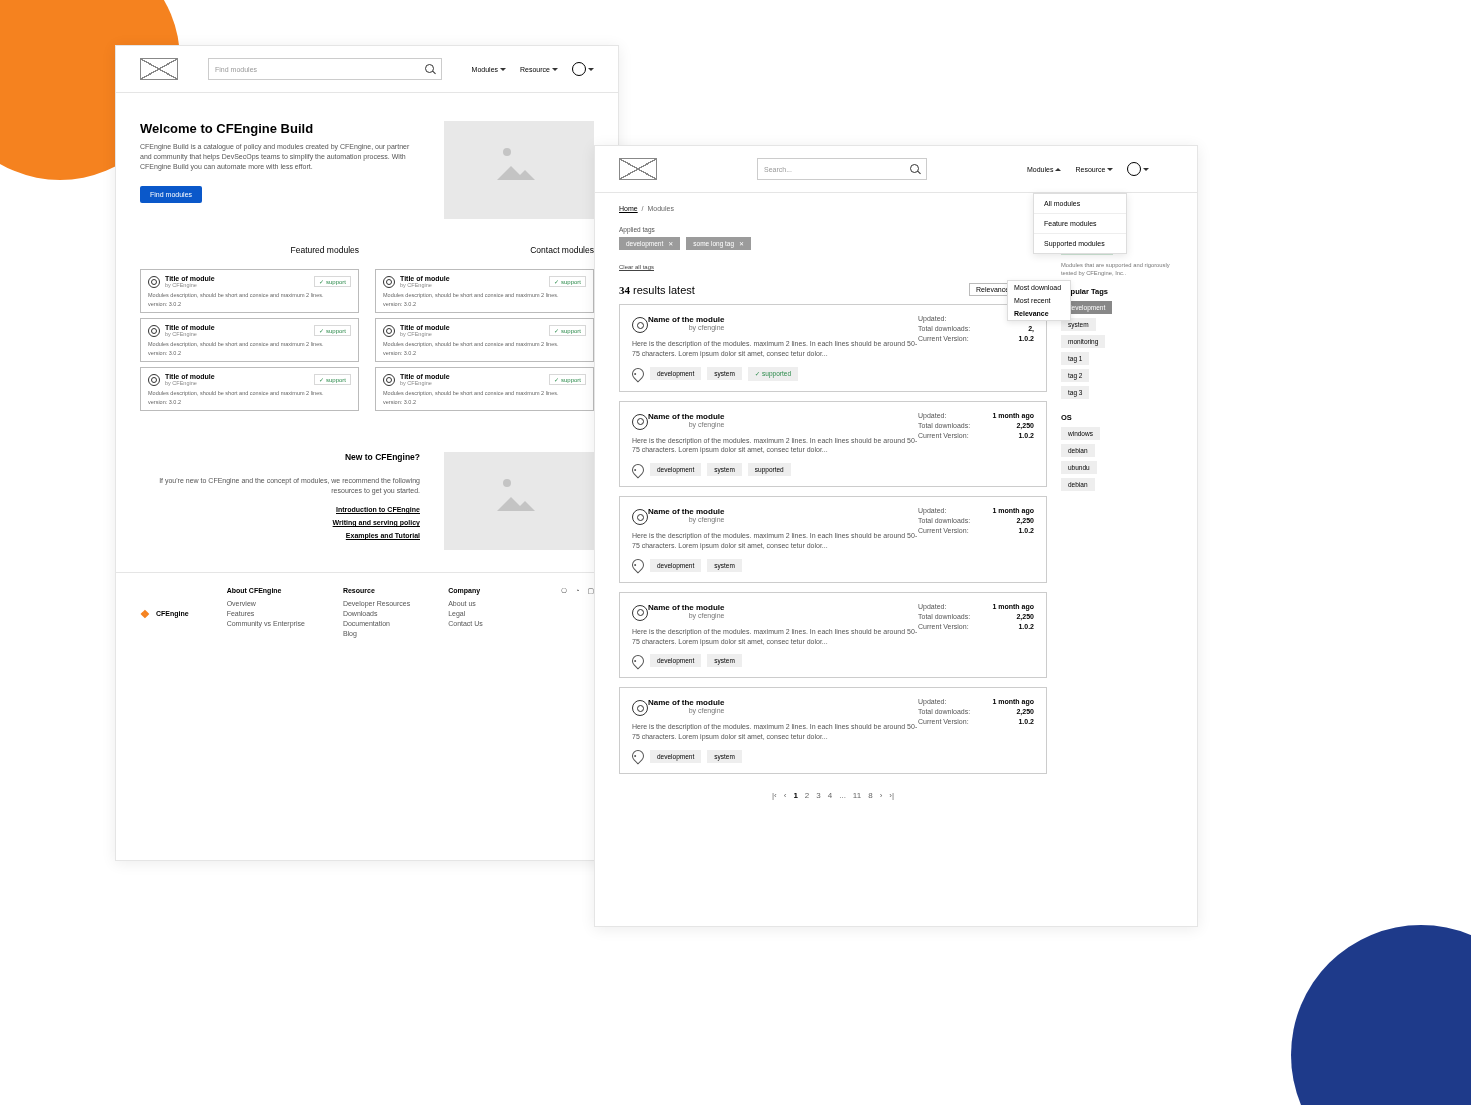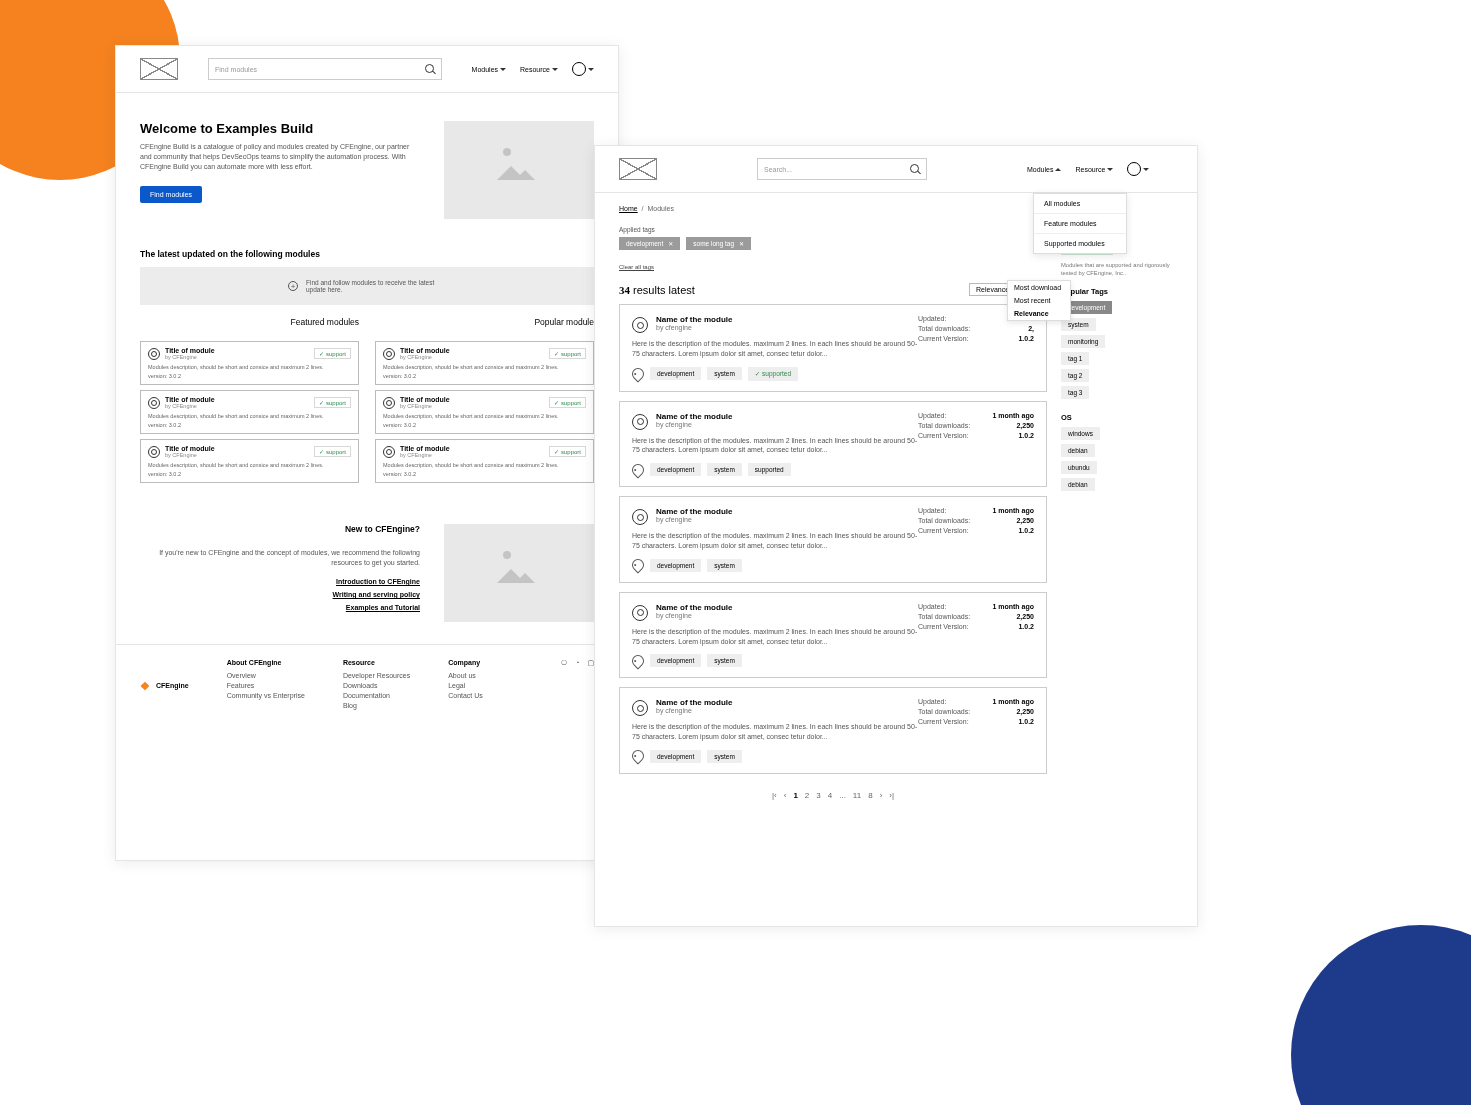--- a/index.html
+++ b/index.html
@@ -91,21 +91,21 @@
 
 .dropdown-modules { position: absolute; top: 0; right: 70px; z-index: 5; background: #fff; border: 1px solid #ddd; box-shadow: 0 2px 8px rgba(0,0,0,.1); font-size: 7px; width: 94px; }
 .dropdown-modules div { padding: 6px 10px; border-bottom: 1px solid #eee; }
 .dropdown-modules div:last-child { border-bottom: none; }
 .dropdown-sort { position: absolute; right: 126px; top: 87px; background: #fff; border: 1px solid #ddd; box-shadow: 0 2px 6px rgba(0,0,0,.1); font-size: 7px; width: 64px; z-index: 5; }
 .dropdown-sort div { padding: 3px 6px; }
 .dropdown-sort .bold { font-weight: 700; }
 
 .result-card { border: 1px solid #ccc; padding: 10px 12px; margin-bottom: 9px; display: flex; }
 .rc-left { flex: 1; }
-.rc-head { display: flex; gap: 8px; align-items: flex-start; margin-bottom: 6px; }
+.rc-head { display: flex; gap: 0; align-items: flex-start; margin-bottom: 6px; text-align: right; }
 .rc-avatar { width: 16px; height: 16px; border: 1.3px solid #333; border-radius: 50%; display: flex; align-items: center; justify-content: center; margin-top: 2px; }
 .rc-avatar::before { content: ""; width: 5px; height: 5px; border: 1px solid #333; border-radius: 50%; }
 .rc-title { font-size: 8px; font-weight: 700; }
 .rc-by { font-size: 7px; color: #777; }
 .rc-desc { font-size: 7px; color: #555; line-height: 1.4; margin-bottom: 8px; }
 .rc-tags { display: flex; gap: 6px; align-items: center; }
 .tag-icon { width: 12px; height: 12px; border: 1px solid #555; border-radius: 50% 50% 50% 0; transform: rotate(-45deg); position: relative; }
 .tag-icon::before { content: ""; position: absolute; top: 2px; left: 2px; width: 2px; height: 2px; border-radius: 50%; background: #555; }
 .rc-tag { background: #eee; font-size: 6.5px; padding: 3px 7px; }
 .rc-tag.sup { color: #2a8a4a; }
@@ -149,40 +149,33 @@
         </span>
       <span class="nav-item">
           <span class="user-circ"></span>
           <span class="chev"></span>
         </span>
     </div>
   </div>
 
   <div class="pl-hero">
     <div class="pl-hero-txt">
-      <h1>Welcome to Examples Build</h1>
+      <h1>Welcome to CFEngine Build</h1>
       <p>CFEngine Build is a catalogue of policy and modules created by CFEngine, our partner and community that helps DevSecOps teams to simplify the automation process. With CFEngine Build you can automate more with less effort.</p>
       <span class="btn-primary">Find modules</span>
     </div>
     <div class="img-ph">
       <div class="img-ph-inner" style="width:40px;height:20px;position:relative;">
         <div class="circ"></div>
           <div class="tri1"></div>
           <div class="tri2"></div>
       </div>
     </div>
   </div>
 
-  <div class="pl-section">
-    <h2>The latest updated on the following modules</h2>
-    <div class="update-box">
-      <span class="plus-circ">+</span>
-      <span style="max-width:140px;">Find and follow modules to receive the latest update here.</span>
-    </div>
-  </div>
 
   <div class="mod-columns">
     <div class="mod-col">
       <h3>Featured modules</h3>
       <div class="mod-card">
         <div class="mod-card-head">
             <span class="mod-avatar"></span>
             <div>
               <div class="t">Title of module</div>
               <div class="by">by CFEngine</div>
@@ -211,21 +204,21 @@
               <div class="t">Title of module</div>
               <div class="by">by CFEngine</div>
             </div>
             <span class="support-pill">support</span>
           </div>
         <div class="mod-desc">Modules description, should be short and consice and maximum 2 lines.</div>
         <div class="mod-ver">version: 3.0.2</div>
       </div>
     </div>
     <div class="mod-col">
-      <h3>Popular module</h3>
+      <h3>Contact modules</h3>
       <div class="mod-card">
         <div class="mod-card-head">
             <span class="mod-avatar"></span>
             <div>
               <div class="t">Title of module</div>
               <div class="by">by CFEngine</div>
             </div>
             <span class="support-pill">support</span>
           </div>
         <div class="mod-desc">Modules description, should be short and consice and maximum 2 lines.</div>

